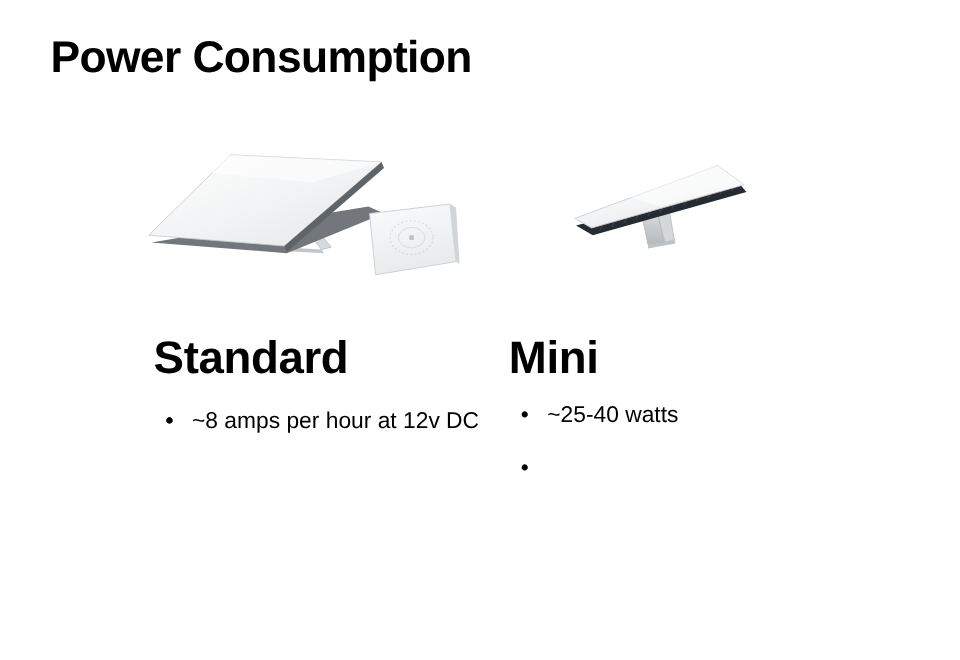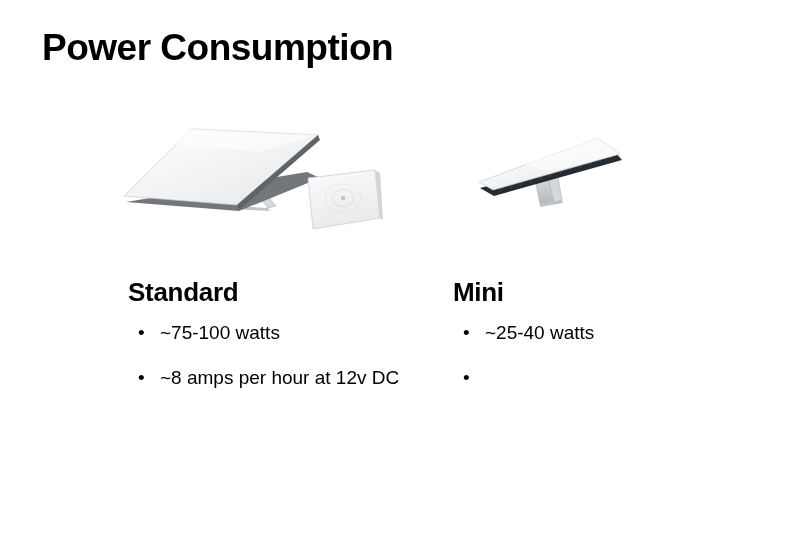--- a/index.html
+++ b/index.html
@@ -60,24 +60,24 @@
     position: absolute;
     left: 0;
     top: 278px;
     width: 800px;
   }
   .col {
     position: absolute;
     top: 0;
   }
   .col-standard { left: 128px; width: 300px; }
-  .col-mini     { left: 453px; width: 300px; }
+  .col-mini     { left: 424px; width: 300px; }
 
   .col-heading {
-    font-size: 26px;
+    font-size: 38px;
     font-weight: bold;
     letter-spacing: -0.3px;
     line-height: 1.12;
     margin: 0 0 12px 0;
     color: #000000;
     white-space: nowrap;
   }
 
   .bullet-list {
     list-style: none;
@@ -202,21 +202,20 @@
 
   </div>
 
   <div class="columns">
 
     <div class="col col-standard">
       <div class="col-heading">Standard</div>
       <ul class="bullet-list">
         <li class="bullet-item">
           <span class="bullet-dot">•</span>
-          <span class="bullet-text">~75-100 watts</span>
         </li>
         <li class="bullet-item">
           <span class="bullet-dot">•</span>
           <span class="bullet-text">~8 amps per hour at 12v DC</span>
         </li>
       </ul>
     </div>
 
     <div class="col col-mini">
       <div class="col-heading">Mini</div>

